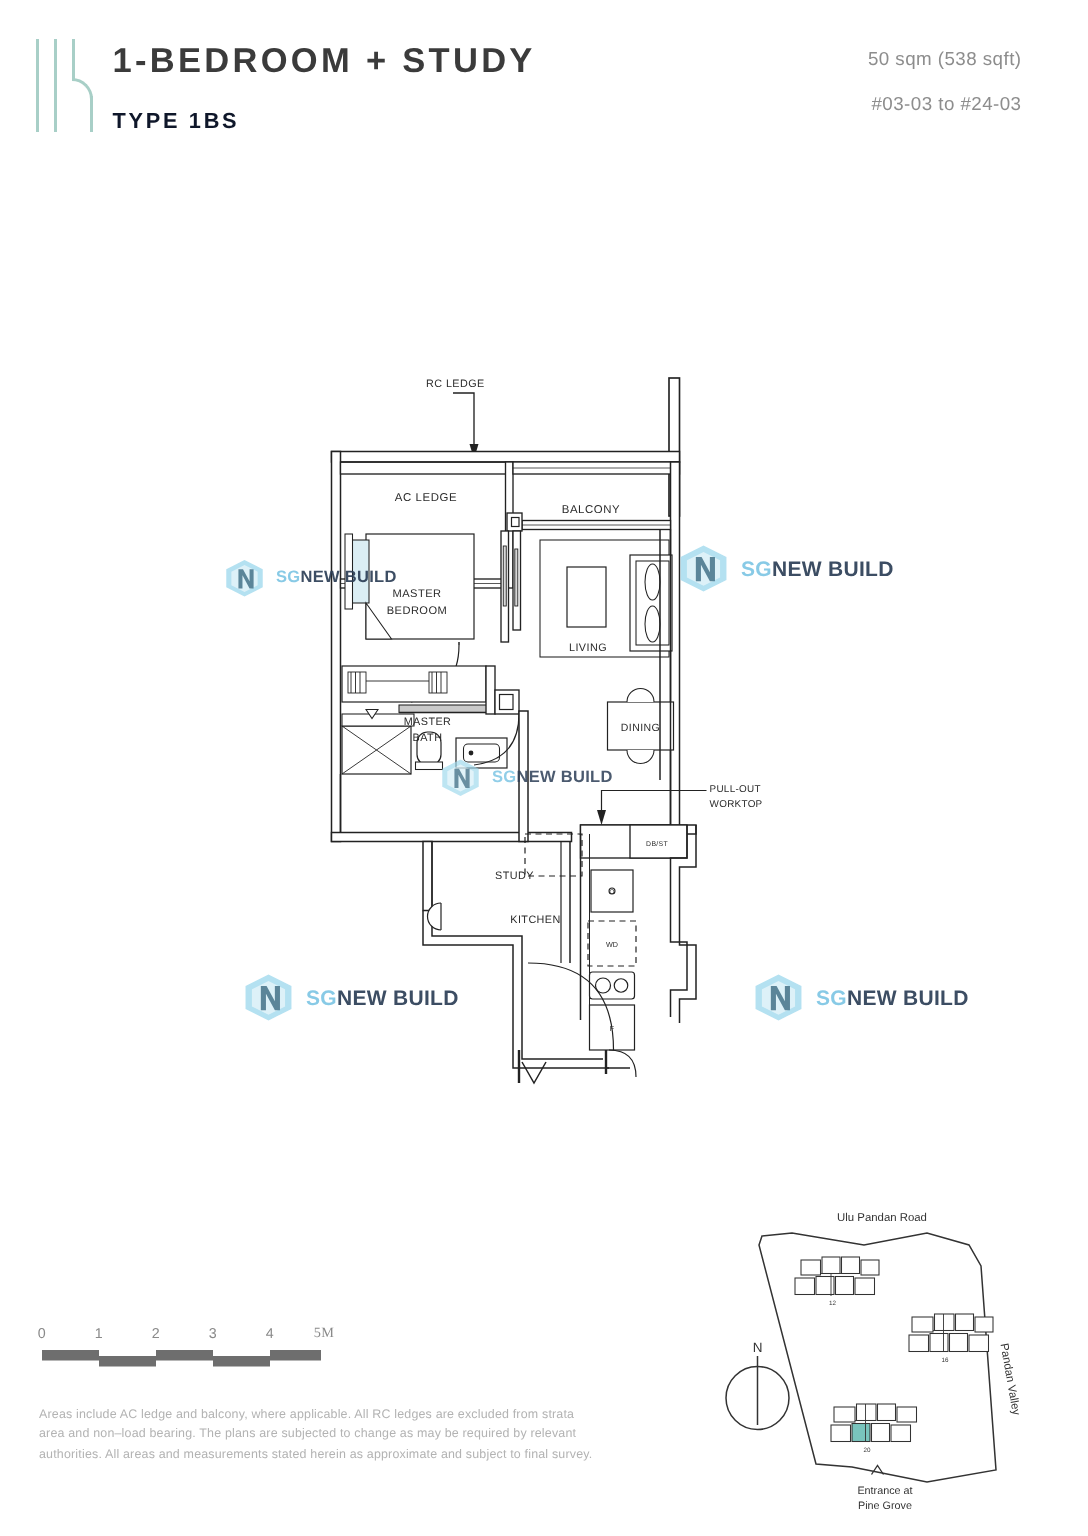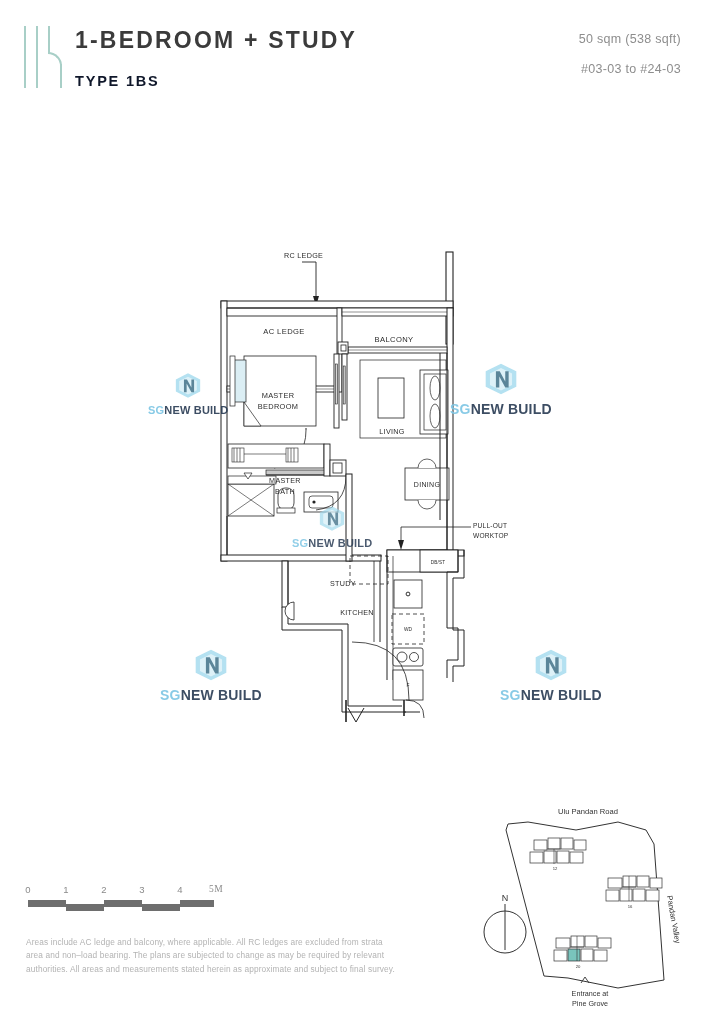--- a/index.html
+++ b/index.html
@@ -45,21 +45,21 @@
   .unit-stack{
     position:absolute;right:44px;top:62px;
     font-size:12.5px;color:#8d8d8d;letter-spacing:.3px;white-space:nowrap;margin-left:30px;
   }
 
   
   .planwrap{position:absolute;left:16px;top:230px;width:725px;height:520px;}
   .planwrap svg{display:block;}
 
   
-  .wm{position:absolute;display:flex;align-items:center;gap:6px;opacity:.92;flex-direction:column;}
+  .wm{position:absolute;display:flex;align-items:center;gap:6px;opacity:.92;}
   .wm .wm-ico{width:38px;height:34px;flex:none;}
   .wm .wm-txt{font-size:14px;font-weight:bold;letter-spacing:.2px;line-height:1;white-space:nowrap;}
   .wm .wm-sg{color:#7ec6e4;}
   .wm .wm-nb{color:#2c3e56;}
   .wm.small .wm-ico{width:30px;height:27px;}
   .wm.small .wm-txt{font-size:11px;}
   .wm.faded{opacity:.85;}
 
   
   .scalebar{position:absolute;left:24px;top:884px;width:200px;height:34px;}

